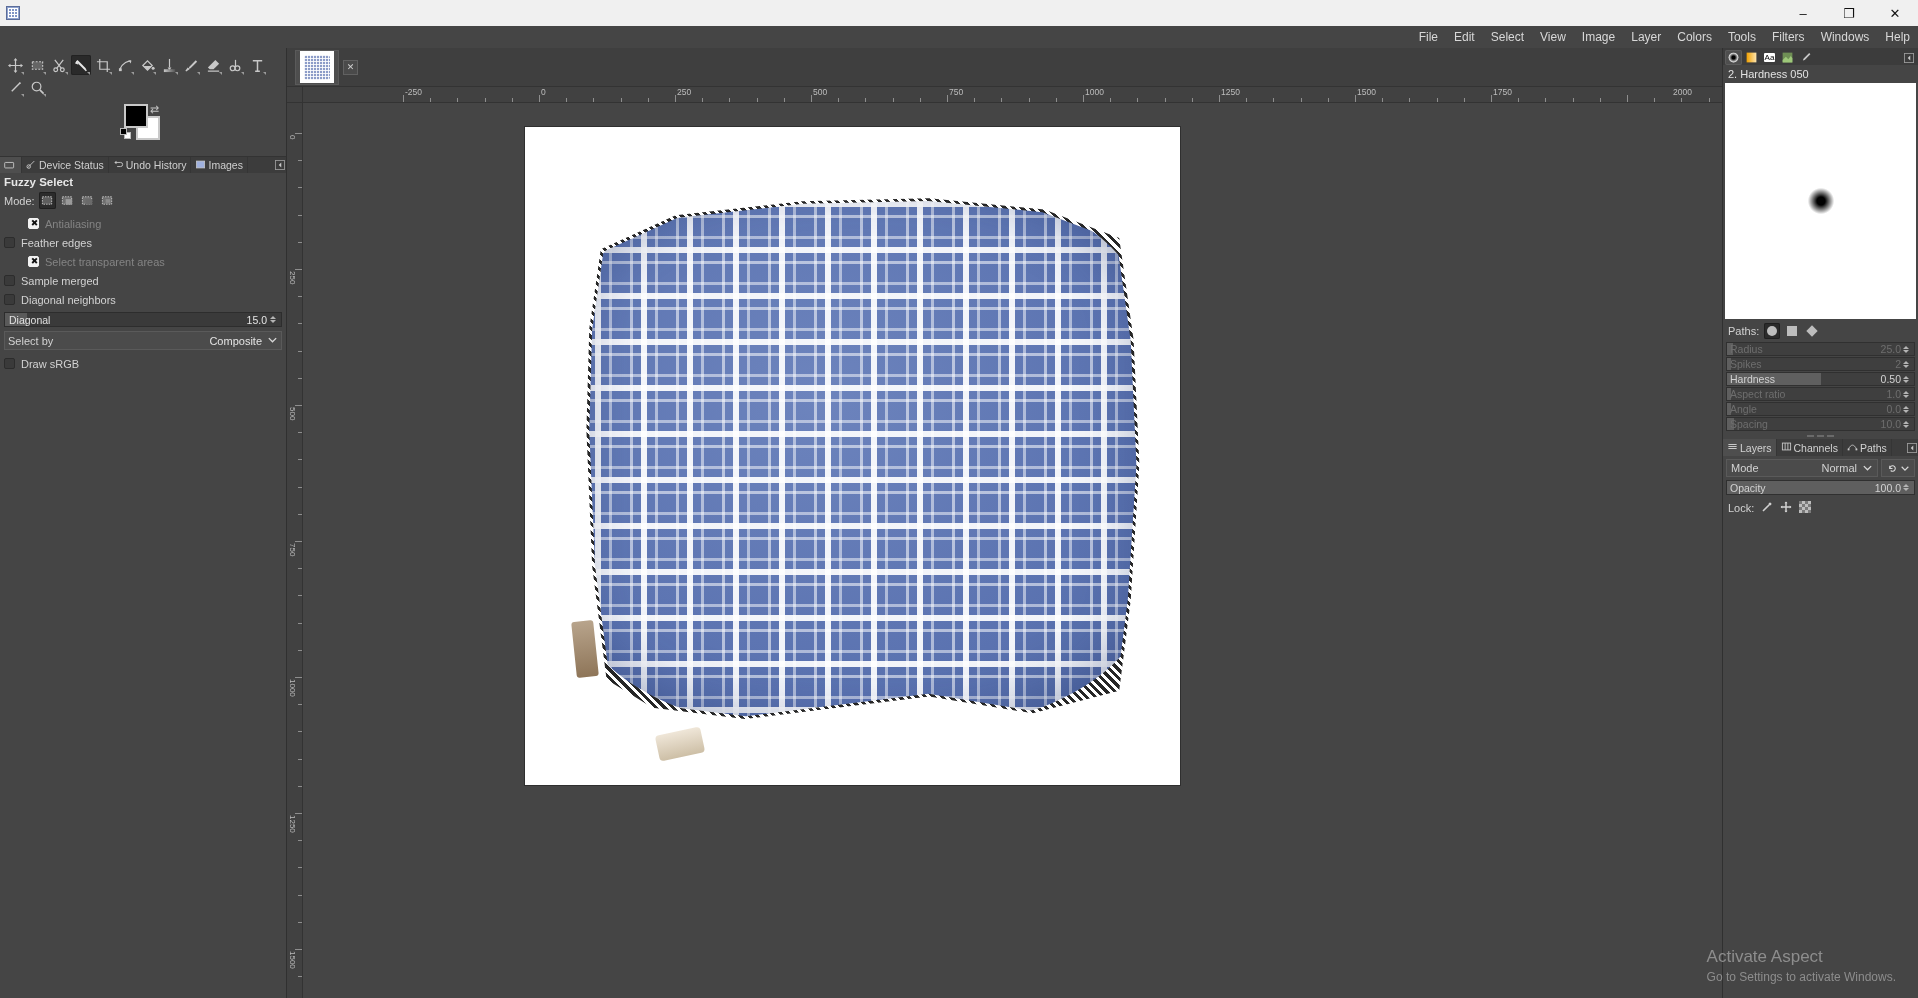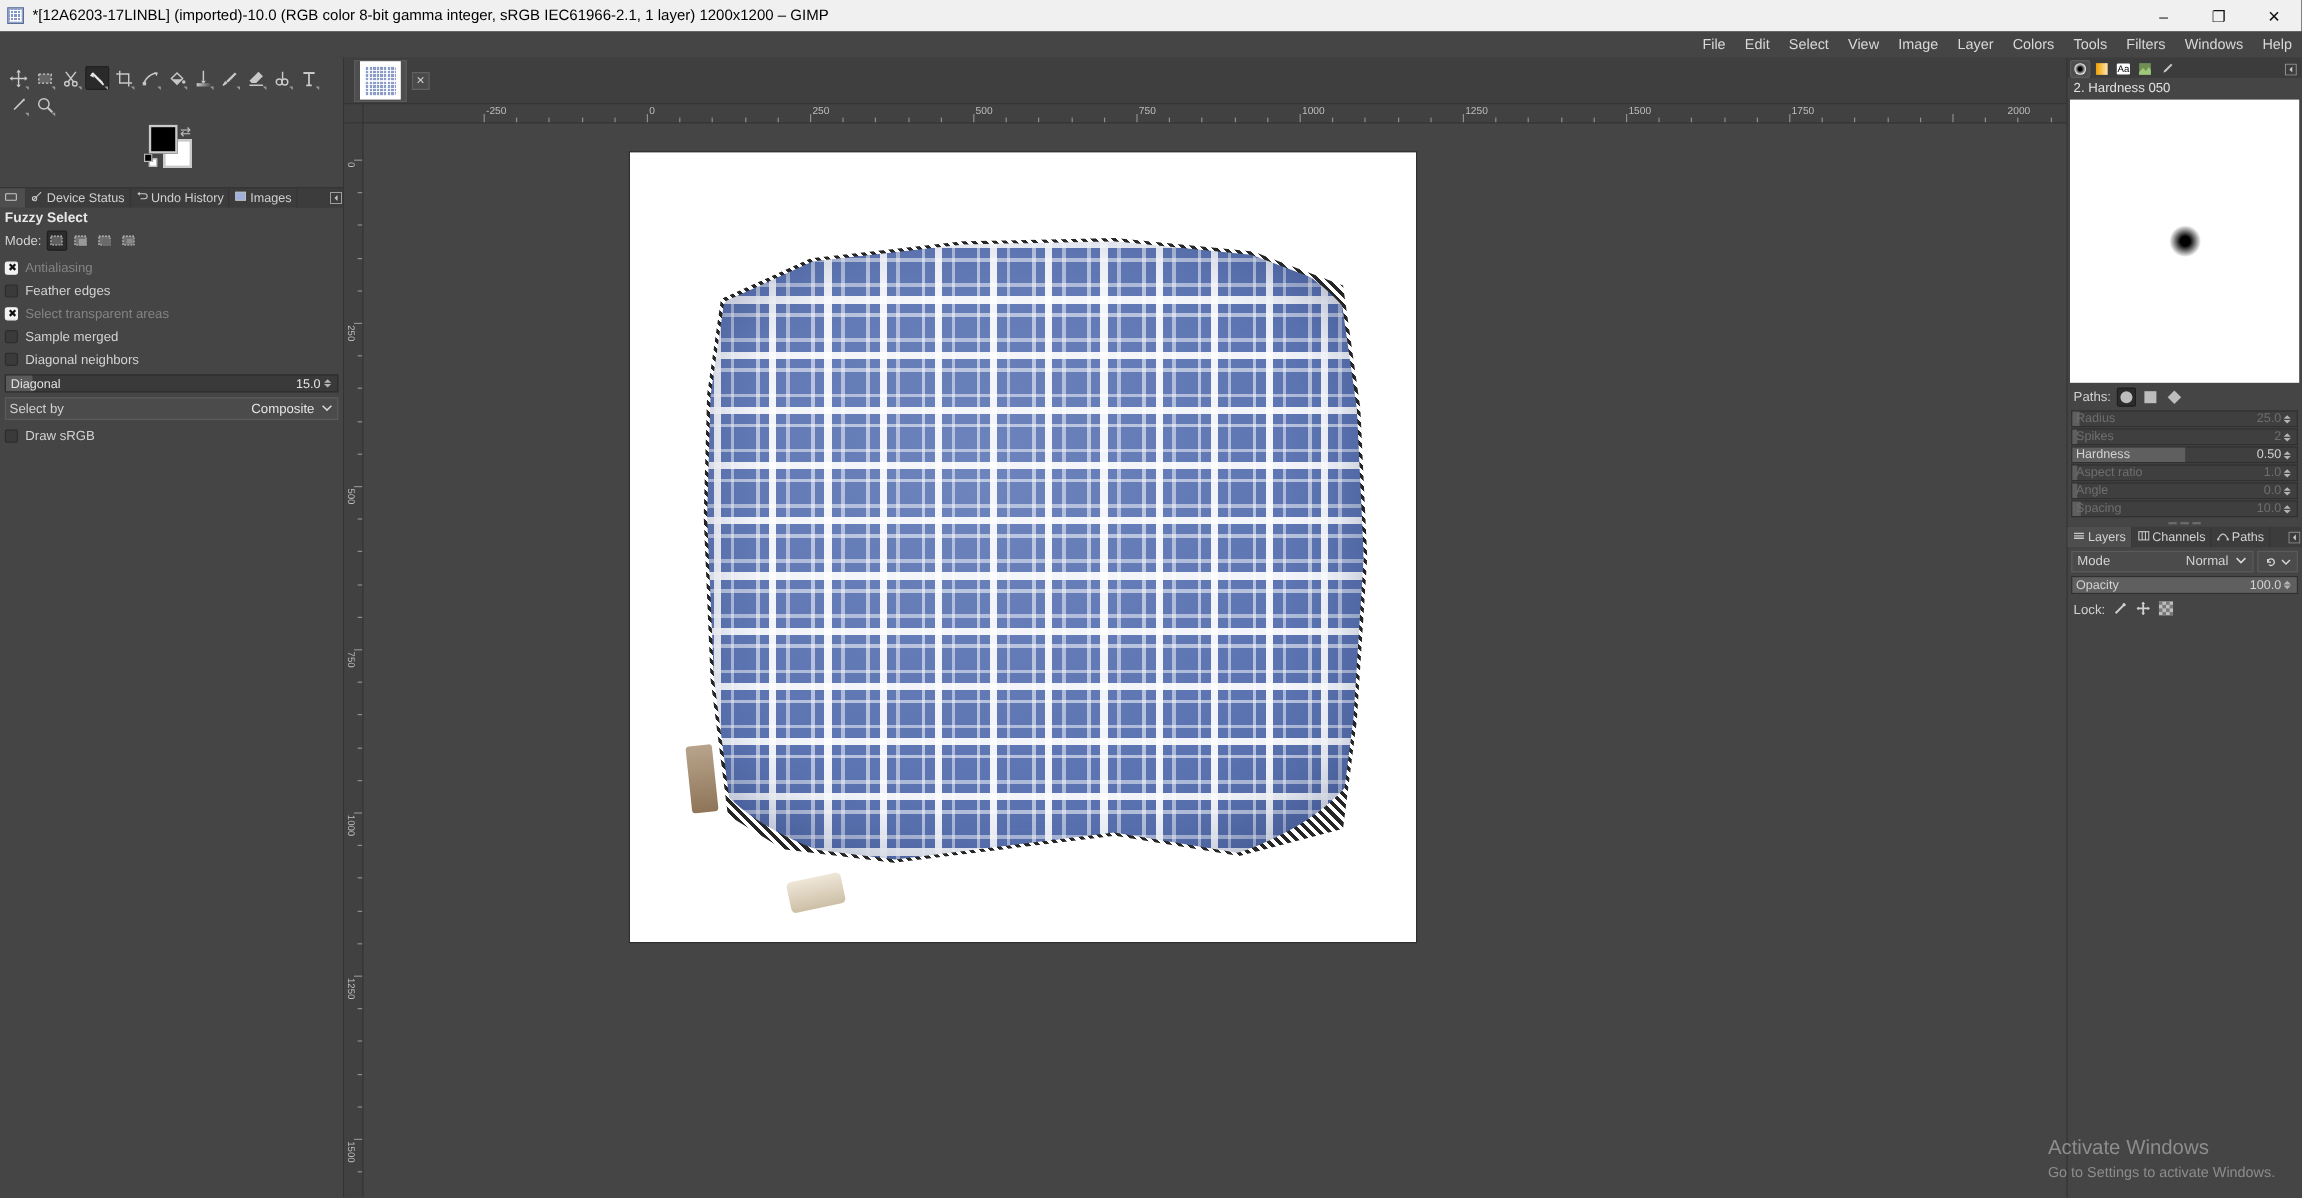--- a/index.html
+++ b/index.html
@@ -73,21 +73,21 @@
     border-radius:2px; }
   .mode-btn.sel { background:#2b2b2b; box-shadow:inset 0 0 0 1px #1f1f1f; }
   .mode-btn svg { width:13px; height:13px; }
 
   .chk { display:flex; align-items:center; gap:6px; height:19px; font-size:11px; }
   .chkbox { width:11px;height:11px; background:#3a3a3a; border:1px solid #2c2c2c;
     border-radius:2px; position:relative; flex:none; }
   .chkbox.on { background:#f2f2f2; border-color:#f2f2f2; }
   .chkbox.on::after { content:"\2716"; position:absolute; left:0; top:-2px; width:11px;
     text-align:center; font-size:9px; color:#111; line-height:13px; }
-  .chk.dim { color:#848484; }
+  .chk.dim { color:#848484;margin-left:24px; }
 
   .slider { position:relative; height:15px; background:#3a3a3a; border:1px solid #2d2d2d;
     margin:3px 0; display:flex; align-items:center; font-size:10.5px; }
   .slider .fill { position:absolute; left:0; top:0; bottom:0; background:#5a5a5a; }
   .slider .lbl { position:relative; padding-left:4px; color:#e0e0e0; }
   .slider .val { position:relative; margin-left:auto; padding-right:3px; color:#e4e4e4; }
   .spin { position:relative; width:9px; display:flex; flex-direction:column;
     justify-content:center; gap:1px; margin-right:2px; }
   .spin b { display:block; width:0;height:0; border-left:3px solid transparent;
     border-right:3px solid transparent; }
@@ -241,21 +241,20 @@
   .watermark { position:absolute; right:22px; bottom:14px; text-align:left;
     color:#8d8d8d; pointer-events:none; }
   .wm1 { font-size:17px; }
   .wm2 { font-size:12px; margin-top:3px; }
 </style>
 </head>
 <body>
 
 <div class="titlebar">
   <div class="tb-icon"></div>
-  <div class="tb-title">*[12A6203-17LINBL] (imported)-10.0 (RGB color 8-bit gamma integer, sRGB IEC61966-2.1, 1 layer) 1200x1200 – GIMP</div>
   <div class="tb-btns">
     <div class="tb-btn">–</div>
     <div class="tb-btn">❐</div>
     <div class="tb-btn close">✕</div>
   </div>
 </div>
 
 <div class="menubar" id="menubar">
     <div class="menu-item">File</div>
     <div class="menu-item">Edit</div>
@@ -862,15 +861,15 @@
             <rect x="3" y="9" width="3" height="3" fill="#7a7a7a"></rect>
             <rect x="9" y="9" width="3" height="3" fill="#7a7a7a"></rect>
           </svg>
       </span>
     </div>
 
   </div>
 </div>
 
 <div class="watermark">
-  <div class="wm1">Activate Windows</div>
+  <div class="wm1">Activate Aspect</div>
   <div class="wm2">Go to Settings to activate Windows.</div>
 </div>
 
 </body></html>

